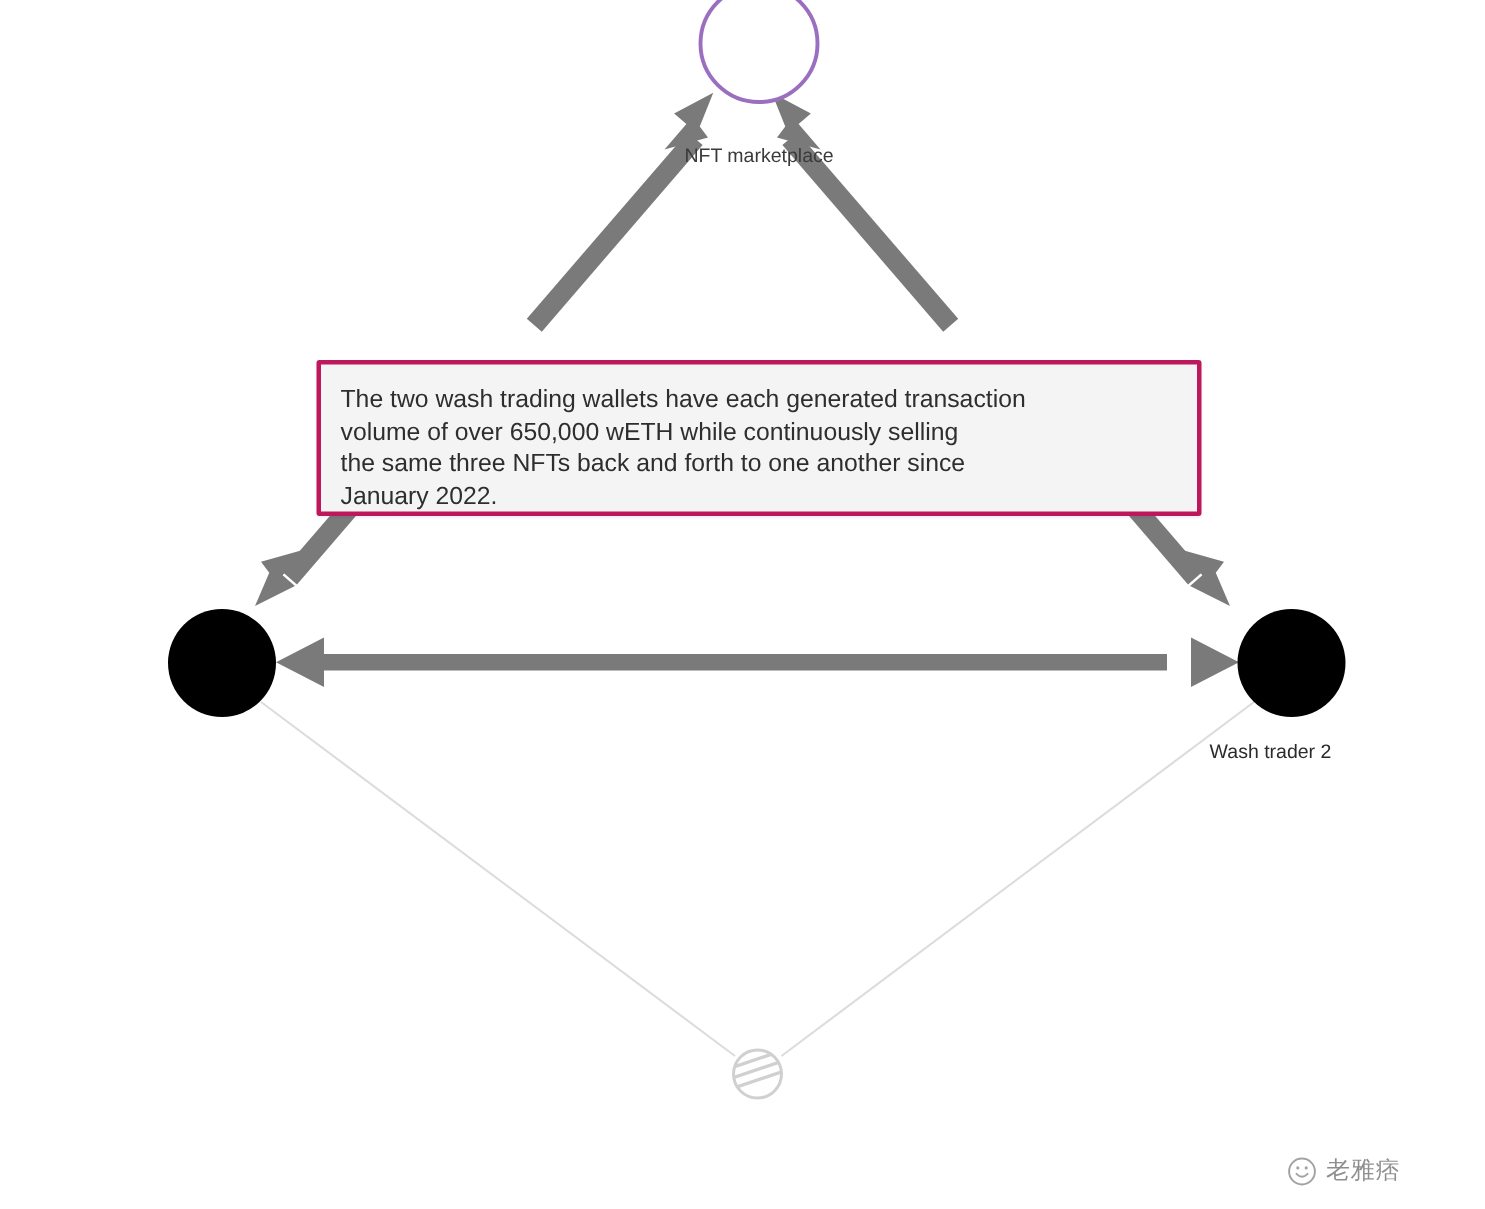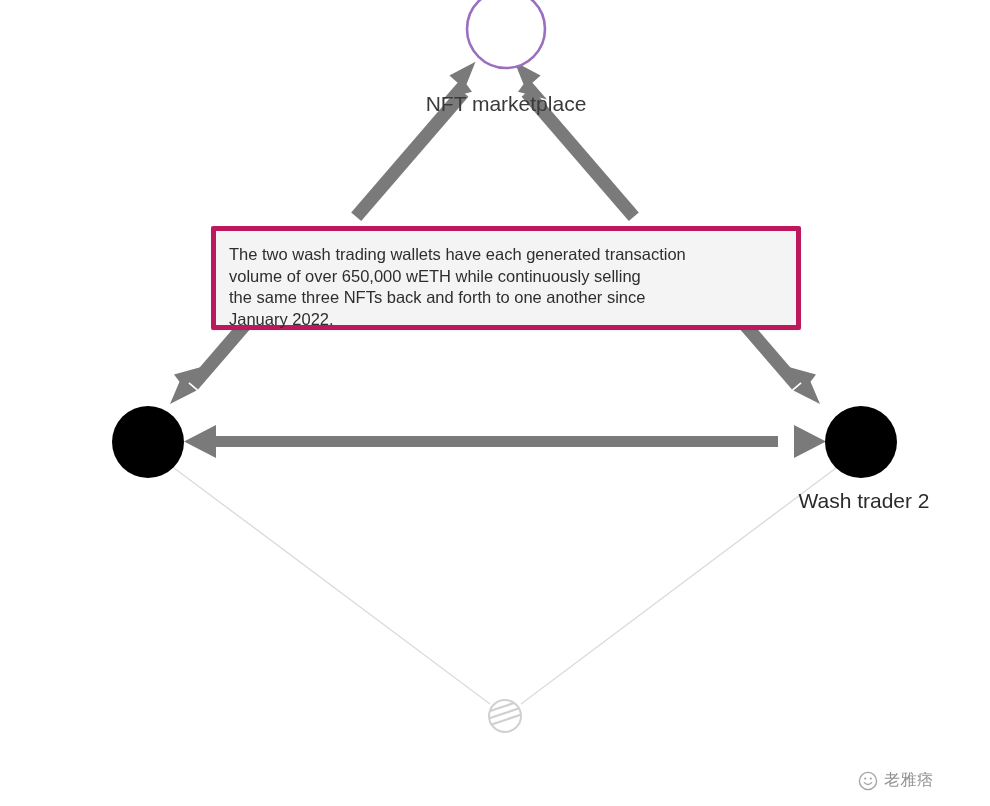--- a/index.html
+++ b/index.html
@@ -23,63 +23,63 @@
     left: 0;
     top: 0;
     width: 990px;
     height: 806px;
   }
 
   
   .node-label {
     position: absolute;
     color: #2b2b2b;
-    font-size: 21px;
+    font-size: 13px;
     line-height: 20px;
     text-align: center;
     white-space: nowrap;
     user-select: none;
   }
   #label-marketplace {
     left: 406px;
     top: 94px;
     width: 200px;
     white-space: normal;
     color: #3a3a3a;
   }
   #label-trader-1 {
     left: 48px;
     top: 491px;
     width: 200px;
   }
   #label-trader-2 {
-    left: 764px;
+    left: 747px;
     top: 491px;
     width: 200px;
   }
   #label-contract {
     left: 446px;
     top: 754px;
     width: 120px;
     white-space: normal;
     font-size: 13px;
     line-height: 15px;
     color: #d2d2d2;
   }
 
   
   #callout-box {
     position: absolute;
     left: 211px;
-    top: 226px;
+    top: 240px;
     width: 590px;
     height: 104px;
     box-sizing: border-box;
     background: #f4f4f4;
-    border: 5px solid #be185d;
+    border: 3px solid #be185d;
     border-radius: 2px;
     box-shadow: 0 1px 2px rgba(0,0,0,0.06);
   }
   #callout-text {
     position: absolute;
     left: 13px;
     top: 13px;
     right: 12px;
     color: #2e2e2e;
     font-size: 16.5px;

